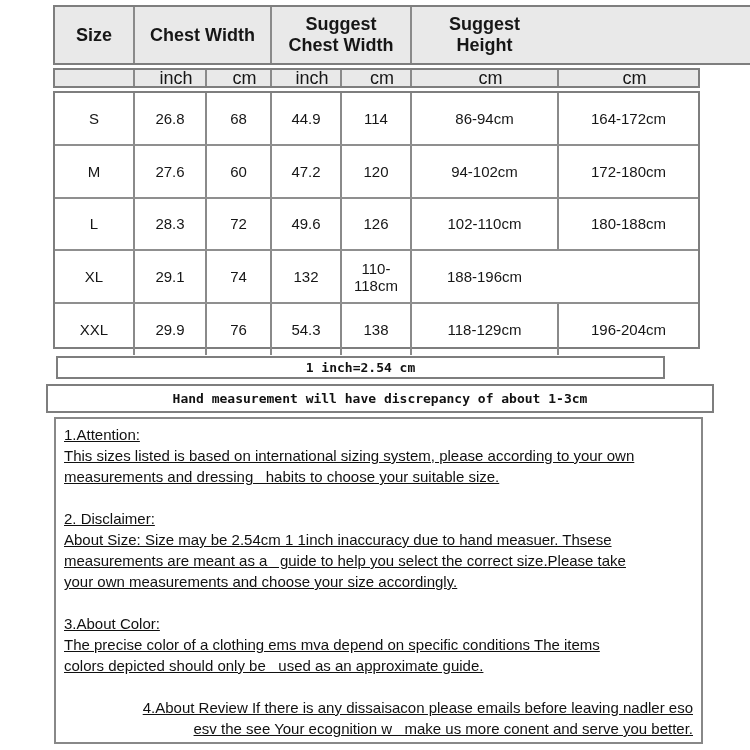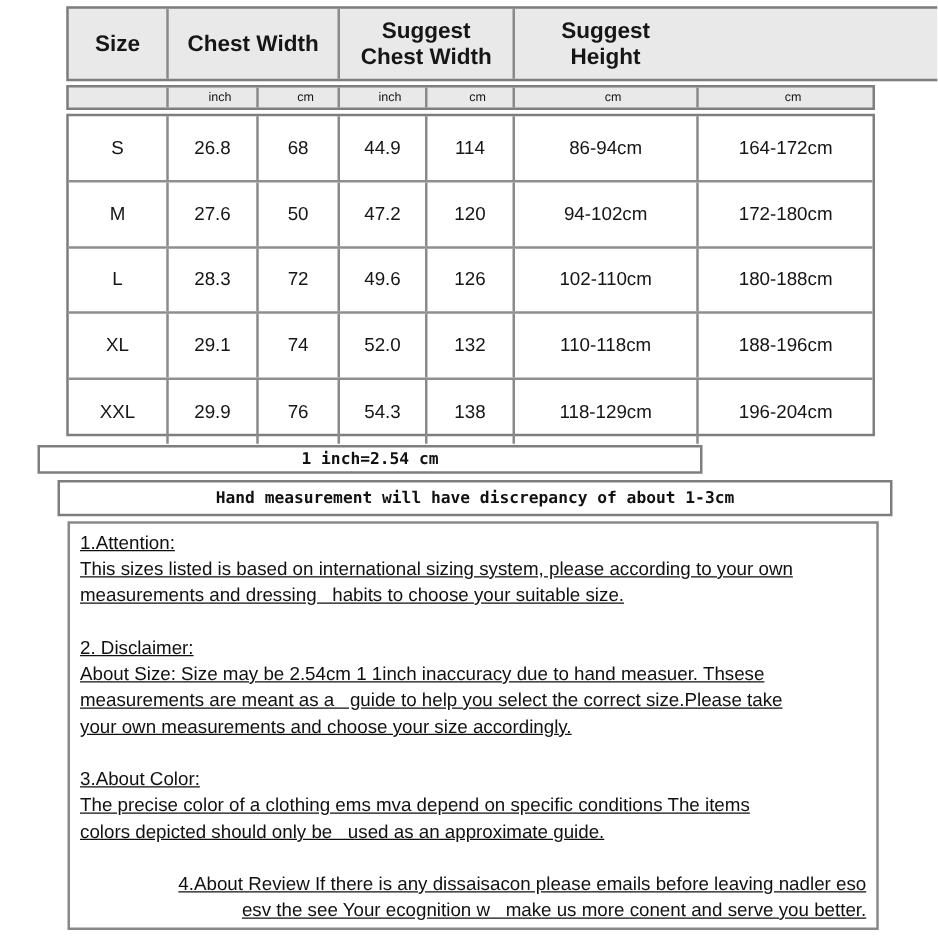--- a/index.html
+++ b/index.html
@@ -21,21 +21,21 @@
     box-sizing: border-box;
     border: 2px solid #7e7e7e;
     background: #ffffff;
   }
   .gray-bg { background: #e9e9e9; }
 
   
   .header-box { top: 5px;  left: 53px; width: 746px; height: 60px; }
   .units-box  { top: 68px; left: 53px; width: 647px; height: 20px; }
   .data-box   { top: 91px; left: 53px; width: 647px; height: 258px; }
-  .note1-box  { top: 356px; left: 30px; width: 532px; height: 23px; }
+  .note1-box  { top: 356px; left: 56px; width: 609px; height: 23px; }
   .note2-box  { top: 384px; left: 46px; width: 668px; height: 29px; }
   .para-box   { top: 417px; left: 54px; width: 649px; height: 327px; }
 
   .grid { display: grid; height: 100%; }
   .hcols { grid-template-columns: 78px 137px 140px 147px auto; }
   .ucols, .dcols { grid-template-columns: 78px 72px 65px 70px 70px 147px auto; }
 
   .cell {
     display: flex;
     align-items: center;
@@ -45,21 +45,21 @@
     overflow: hidden;
   }
   .cell:first-child { border-left: none; }
 
   .header-box .cell {
     font-weight: bold;
     font-size: 18px;
     line-height: 21px;
     white-space: pre-line;
   }
-  .units-box .cell { font-size: 10px; padding-left: 12px; }
+  .units-box .cell { font-size: 18px; padding-left: 12px; }
 
   .drow { display: grid; grid-template-columns: 78px 72px 65px 70px 70px 147px auto; height: 20%; }
   .drow + .drow { border-top: 2px solid #8f8f8f; }
   .data-box .cell { font-size: 15px; }
 
   .note1-box, .note2-box {
     display: flex;
     align-items: center;
     justify-content: center;
     font-family: "DejaVu Sans Mono", "Liberation Mono", monospace;
@@ -114,40 +114,39 @@
       <div class="cell">26.8</div>
       <div class="cell">68</div>
       <div class="cell">44.9</div>
       <div class="cell">114</div>
       <div class="cell">86-94cm</div>
       <div class="cell">164-172cm</div>
     </div>
     <div class="drow">
       <div class="cell">M</div>
       <div class="cell">27.6</div>
-      <div class="cell">50</div>
+      <div class="cell">60</div>
       <div class="cell">47.2</div>
       <div class="cell">120</div>
       <div class="cell">94-102cm</div>
       <div class="cell">172-180cm</div>
     </div>
     <div class="drow">
       <div class="cell">L</div>
       <div class="cell">28.3</div>
       <div class="cell">72</div>
       <div class="cell">49.6</div>
       <div class="cell">126</div>
       <div class="cell">102-110cm</div>
       <div class="cell">180-188cm</div>
     </div>
     <div class="drow">
       <div class="cell">XL</div>
       <div class="cell">29.1</div>
       <div class="cell">74</div>
-      <div class="cell">52.0</div>
       <div class="cell">132</div>
       <div class="cell">110-118cm</div>
       <div class="cell">188-196cm</div>
     </div>
     <div class="drow">
       <div class="cell">XXL</div>
       <div class="cell">29.9</div>
       <div class="cell">76</div>
       <div class="cell">54.3</div>
       <div class="cell">138</div>

